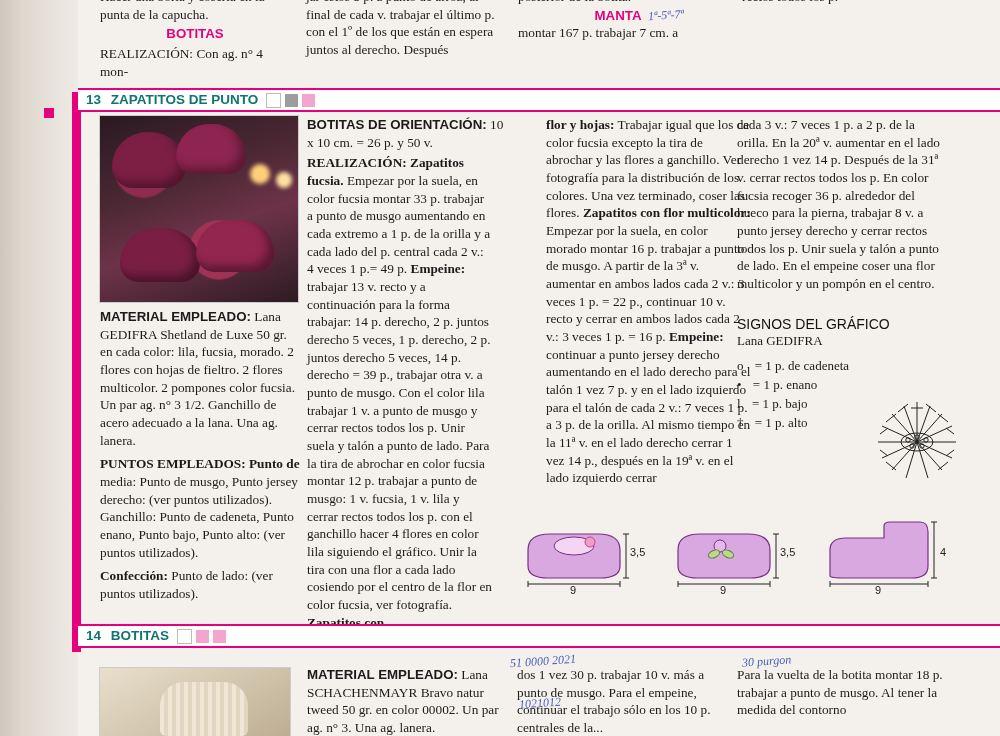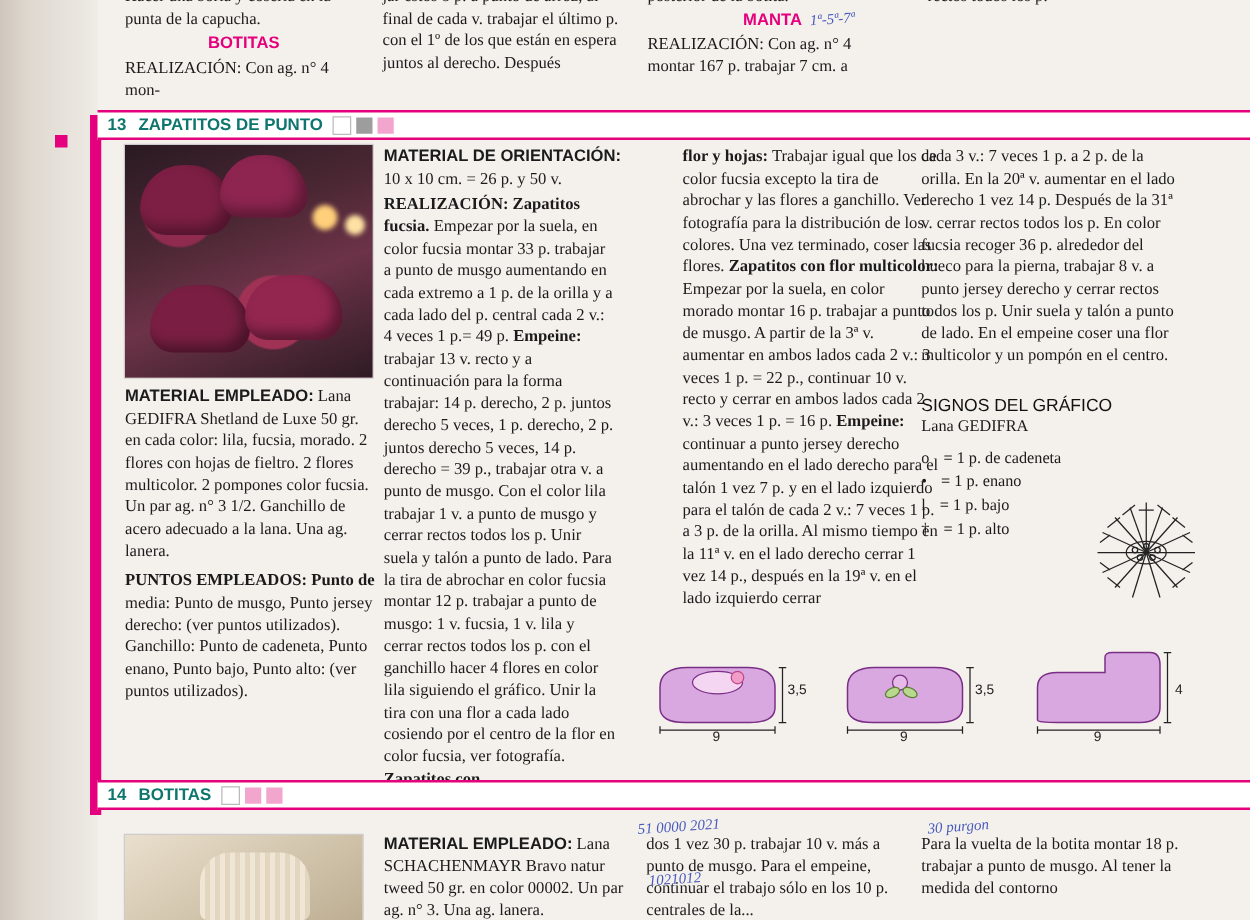--- a/index.html
+++ b/index.html
@@ -82,21 +82,20 @@
   <div class="topstrip">
     <div class="col" style="left:22px;top:-12px;width:190px;">
       <div>Hacer una borla y coserla en la punta de la capucha.</div>
       <div class="pinktitle" style="text-align:center;margin-top:2px;">BOTITAS</div>
       <div style="margin-top:2px;">REALIZACIÓN: Con ag. n° 4 mon-</div>
     </div>
     <div class="col" style="left:228px;top:-12px;width:195px;">jar éstos 8 p. a punto de arroz, al final de cada v. trabajar el último p. con el 1º de los que están en espera juntos al derecho. Después</div>
     <div class="col" style="left:440px;top:-12px;width:200px;">
       <div>posterior de la botita.</div>
       <div class="pinktitle" style="text-align:center;margin-top:1px;">MANTA</div>
-      <div style="margin-top:2px;">REALIZACIÓN: Con ag. n° 4</div>
       <div>montar 167 p. trabajar 7 cm. a</div>
     </div>
     <div class="col" style="left:664px;top:-12px;width:200px;">rectos todos los p.</div>
     <div class="handw" style="left:570px;top:8px;">1ª-5ª-7ª</div>
   </div>
 
   <div class="sechead" style="left:78px;top:88px;width:922px;">
     <div class="txt">
       <span>13</span>
       <span style="margin-left:6px;">ZAPATITOS DE PUNTO</span>
@@ -119,25 +118,29 @@
 
   <div class="col" style="left:100px;top:308px;width:200px;">
     <p style="margin:0 0 6px 0;">
       <span class="lbl" style="font-family:'Liberation Sans',sans-serif;">MATERIAL EMPLEADO:</span>
       <span>Lana GEDIFRA Shetland de Luxe 50 gr. en cada color: lila, fucsia, morado. 2 flores con hojas de fieltro. 2 flores multicolor. 2 pompones color fucsia. Un par ag. n° 3 1/2. Ganchillo de acero adecuado a la lana. Una ag. lanera.</span>
     </p>
     <p style="margin:0 0 6px 0;">
       <span class="lbl">PUNTOS EMPLEADOS: Punto de</span>
       <span>media: Punto de musgo, Punto jersey derecho: (ver puntos utilizados). Ganchillo: Punto de cadeneta, Punto enano, Punto bajo, Punto alto: (ver puntos utilizados).</span>
     </p>
+    <p style="margin:0;">
+      <span class="lbl">Confección:</span>
+      <span>Punto de lado: (ver puntos utilizados).</span>
+    </p>
   </div>
 
   <div class="col" style="left:307px;top:116px;width:200px;">
     <p style="margin:0;">
-      <span class="lbl" style="font-family:'Liberation Sans',sans-serif;">MATERIAL DE ORIENTACIÓN:</span>
+      <span class="lbl" style="font-family:'Liberation Sans',sans-serif;">BOTITAS DE ORIENTACIÓN:</span>
       <span>10 x 10 cm. = 26 p. y 50 v.</span>
     </p>
     <p style="margin:3px 14px 0 0;">
       <span class="lbl">REALIZACIÓN: Zapatitos fucsia.</span>
       <span>Empezar por la suela, en color fucsia montar 33 p. trabajar a punto de musgo aumentando en cada extremo a 1 p. de la orilla y a cada lado del p. central cada 2 v.: 4 veces 1 p.= 49 p.</span>
       <span class="lbl">Empeine:</span>
       <span>trabajar 13 v. recto y a continuación para la forma trabajar: 14 p. derecho, 2 p. juntos derecho 5 veces, 1 p. derecho, 2 p. juntos derecho 5 veces, 14 p. derecho = 39 p., trabajar otra v. a punto de musgo. Con el color lila trabajar 1 v. a punto de musgo y cerrar rectos todos los p. Unir suela y talón a punto de lado. Para la tira de abrochar en color fucsia montar 12 p. trabajar a punto de musgo: 1 v. fucsia, 1 v. lila y cerrar rectos todos los p. con el ganchillo hacer 4 flores en color lila siguiendo el gráfico. Unir la tira con una flor a cada lado cosiendo por el centro de la flor en color fucsia, ver fotografía.</span>
       <span class="lbl">Zapatitos con</span>
     </p>
   </div>

